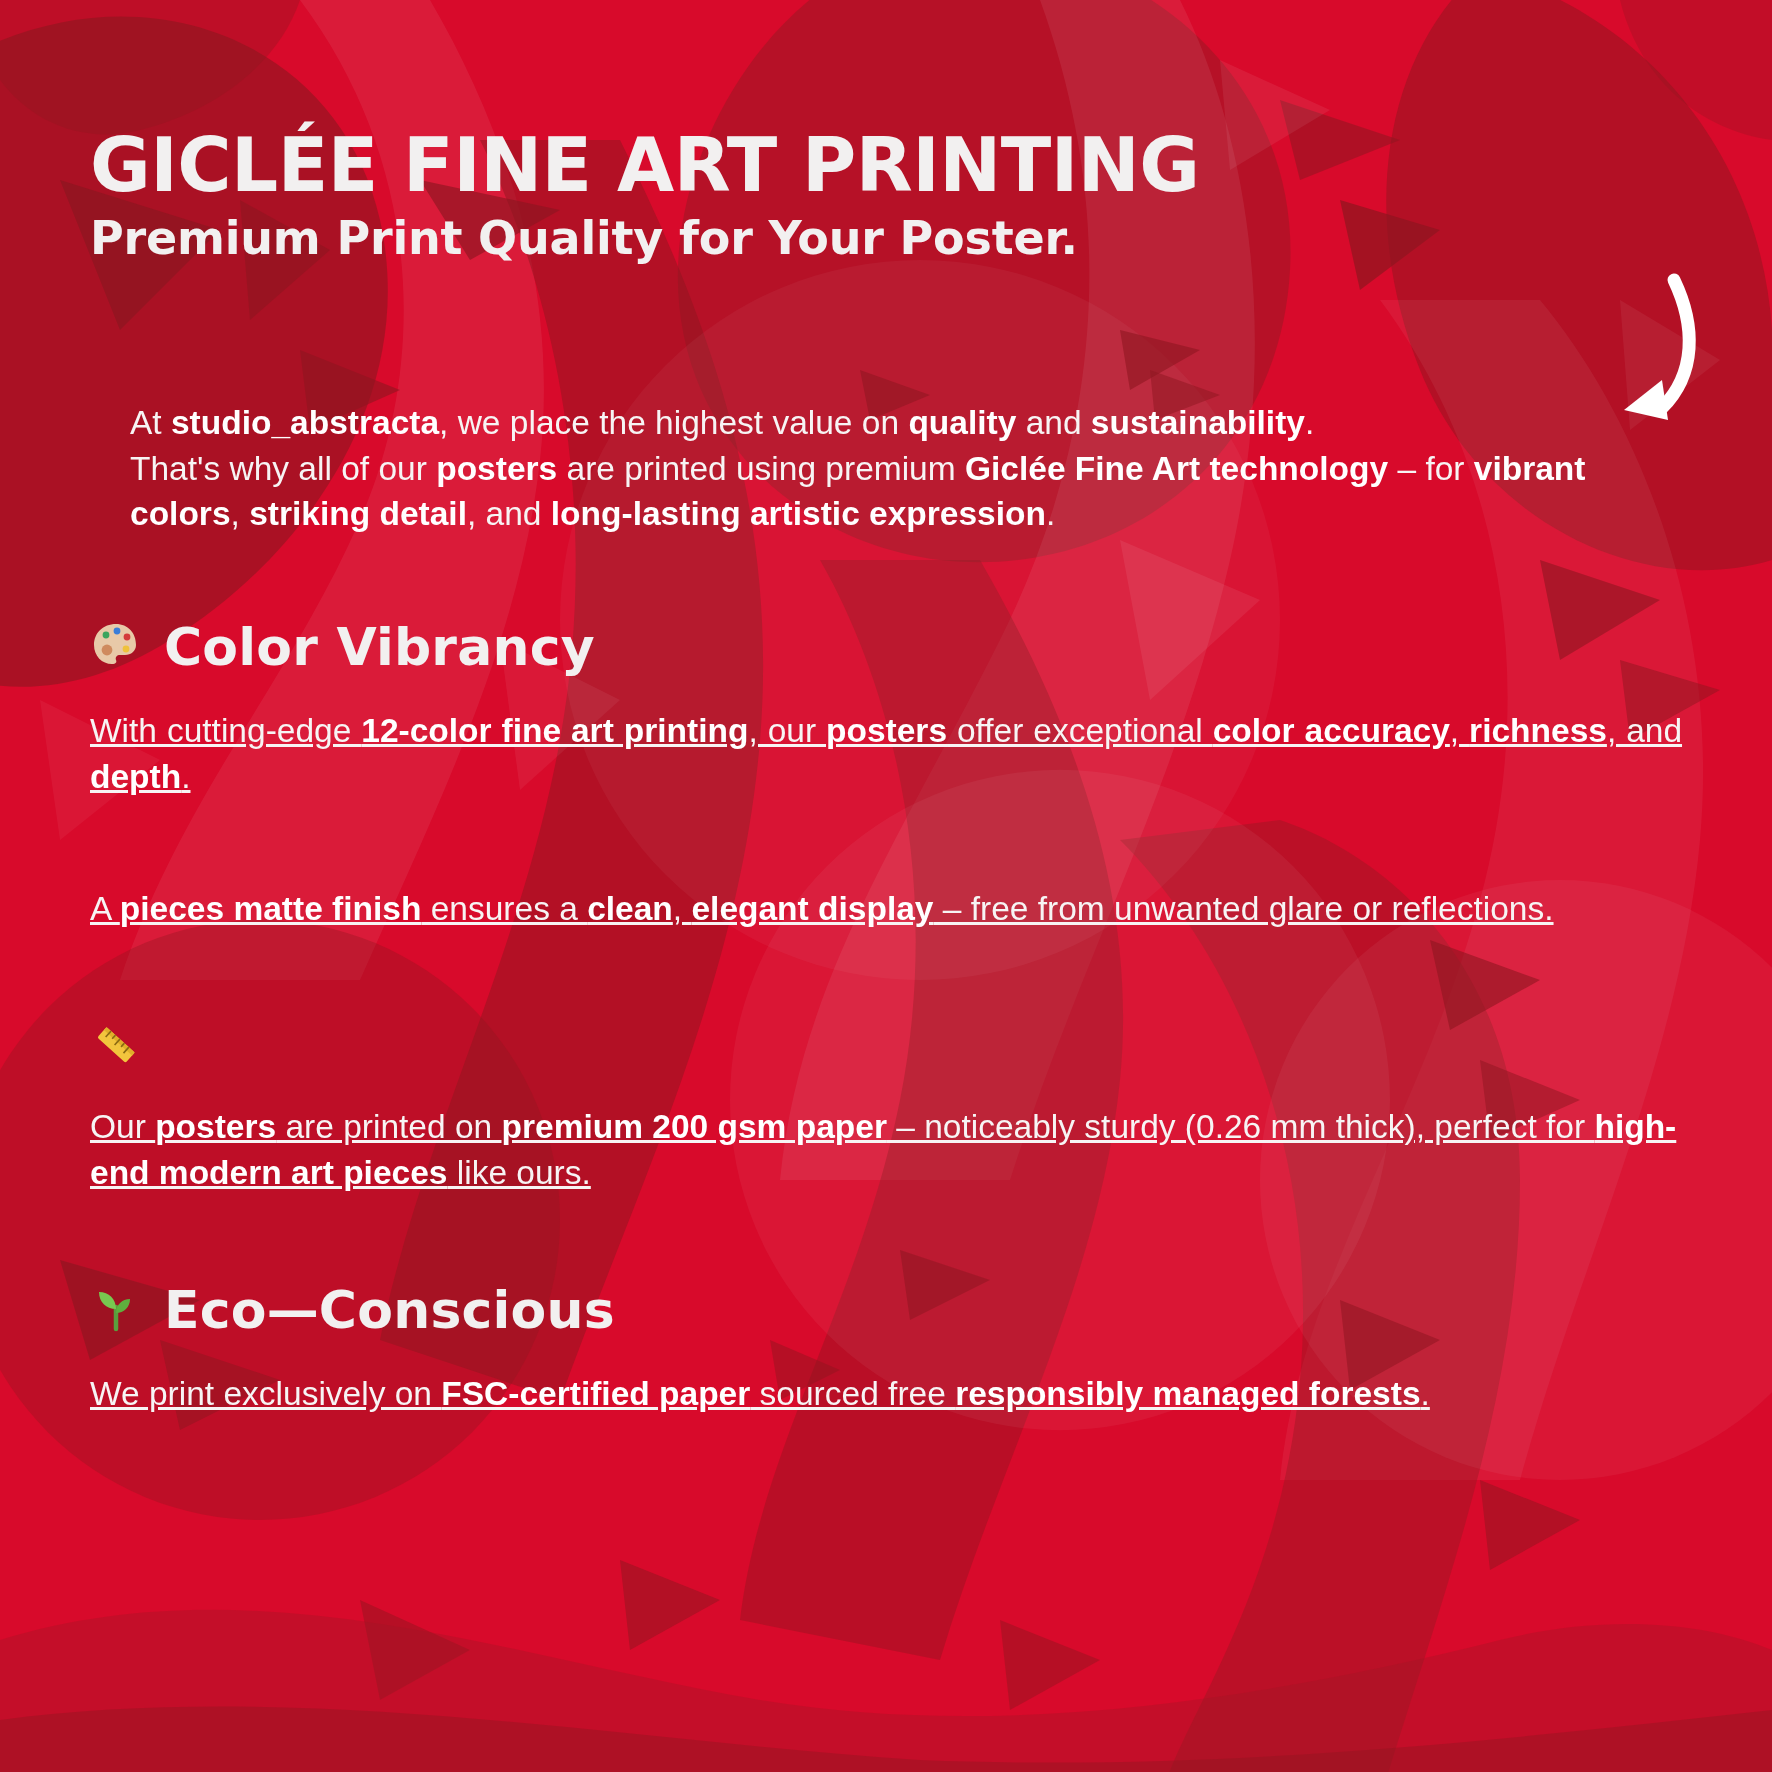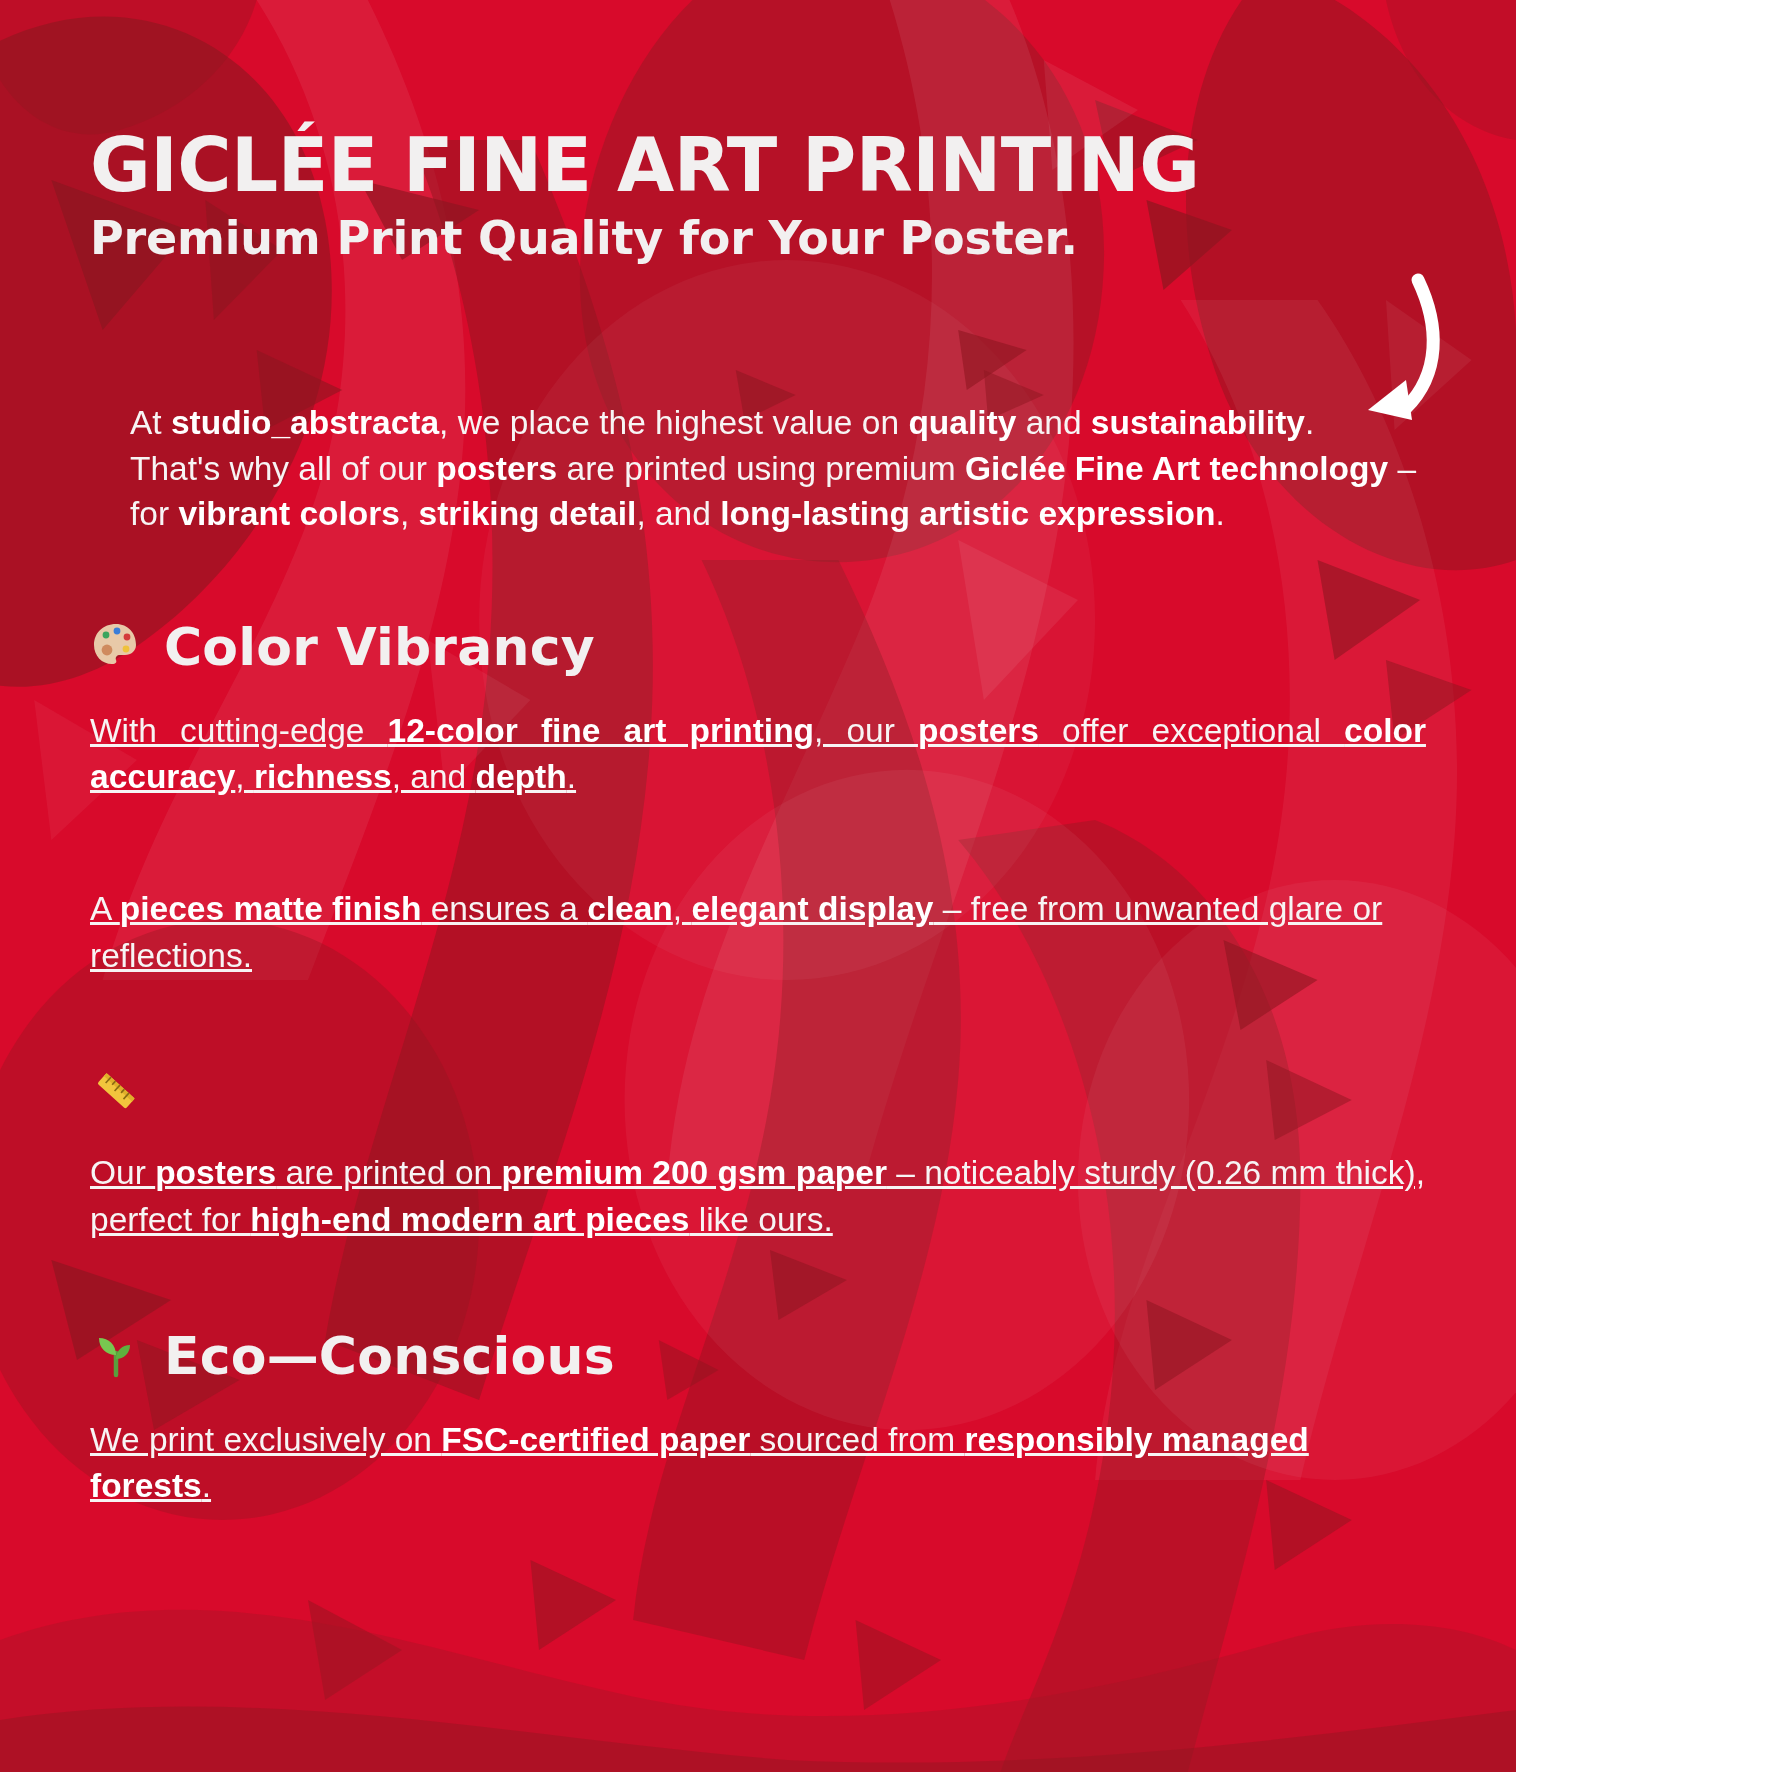--- a/index.html
+++ b/index.html
@@ -2,21 +2,21 @@
 <html><head>
 <meta charset="utf-8">
 <style>
   html, body {
     margin: 0;
     padding: 0;
     background: #ffffff;
   }
   #poster {
     position: relative;
-    width: 1516px;
+    width: 1772px;
     height: 1772px;
     overflow: hidden;
     background: #D80A2B;
     font-family: "Liberation Sans", sans-serif;
     -webkit-font-smoothing: antialiased;
   }
 
   
   #bg {
     position: absolute;
@@ -253,18 +253,18 @@
           <div class="sec-head">
             <span class="sec-emoji">
               <svg class="emoji-svg" viewBox="0 0 52 52" xmlns="http://www.w3.org/2000/svg">
       <path d="M26 46V24" stroke="#5A9E3D" stroke-width="4.5" stroke-linecap="round" fill="none"></path>
       <path d="M26 26C26 16 19 9 9 9c0 10 7 17 17 17z" fill="#78C850"></path>
       <path d="M26 30c0-8 6-14 14-14 0 8-6 14-14 14z" fill="#5FAF3E"></path>
     </svg>
             </span>
             <span class="sec-title">Eco—Conscious</span>
           </div>
-          <p class="body"><span>We print exclusively on </span><b>FSC-certified paper</b><span> sourced from </span><b>responsibly managed forests</b><span>.</span></p>
+          <p class="body"><span>We print exclusively on </span><b>FSC-certified paper</b><span> sourced free </span><b>responsibly managed forests</b><span>.</span></p>
         </div>
       </div>
 
   </div>
 </div>
 
 </body></html>

